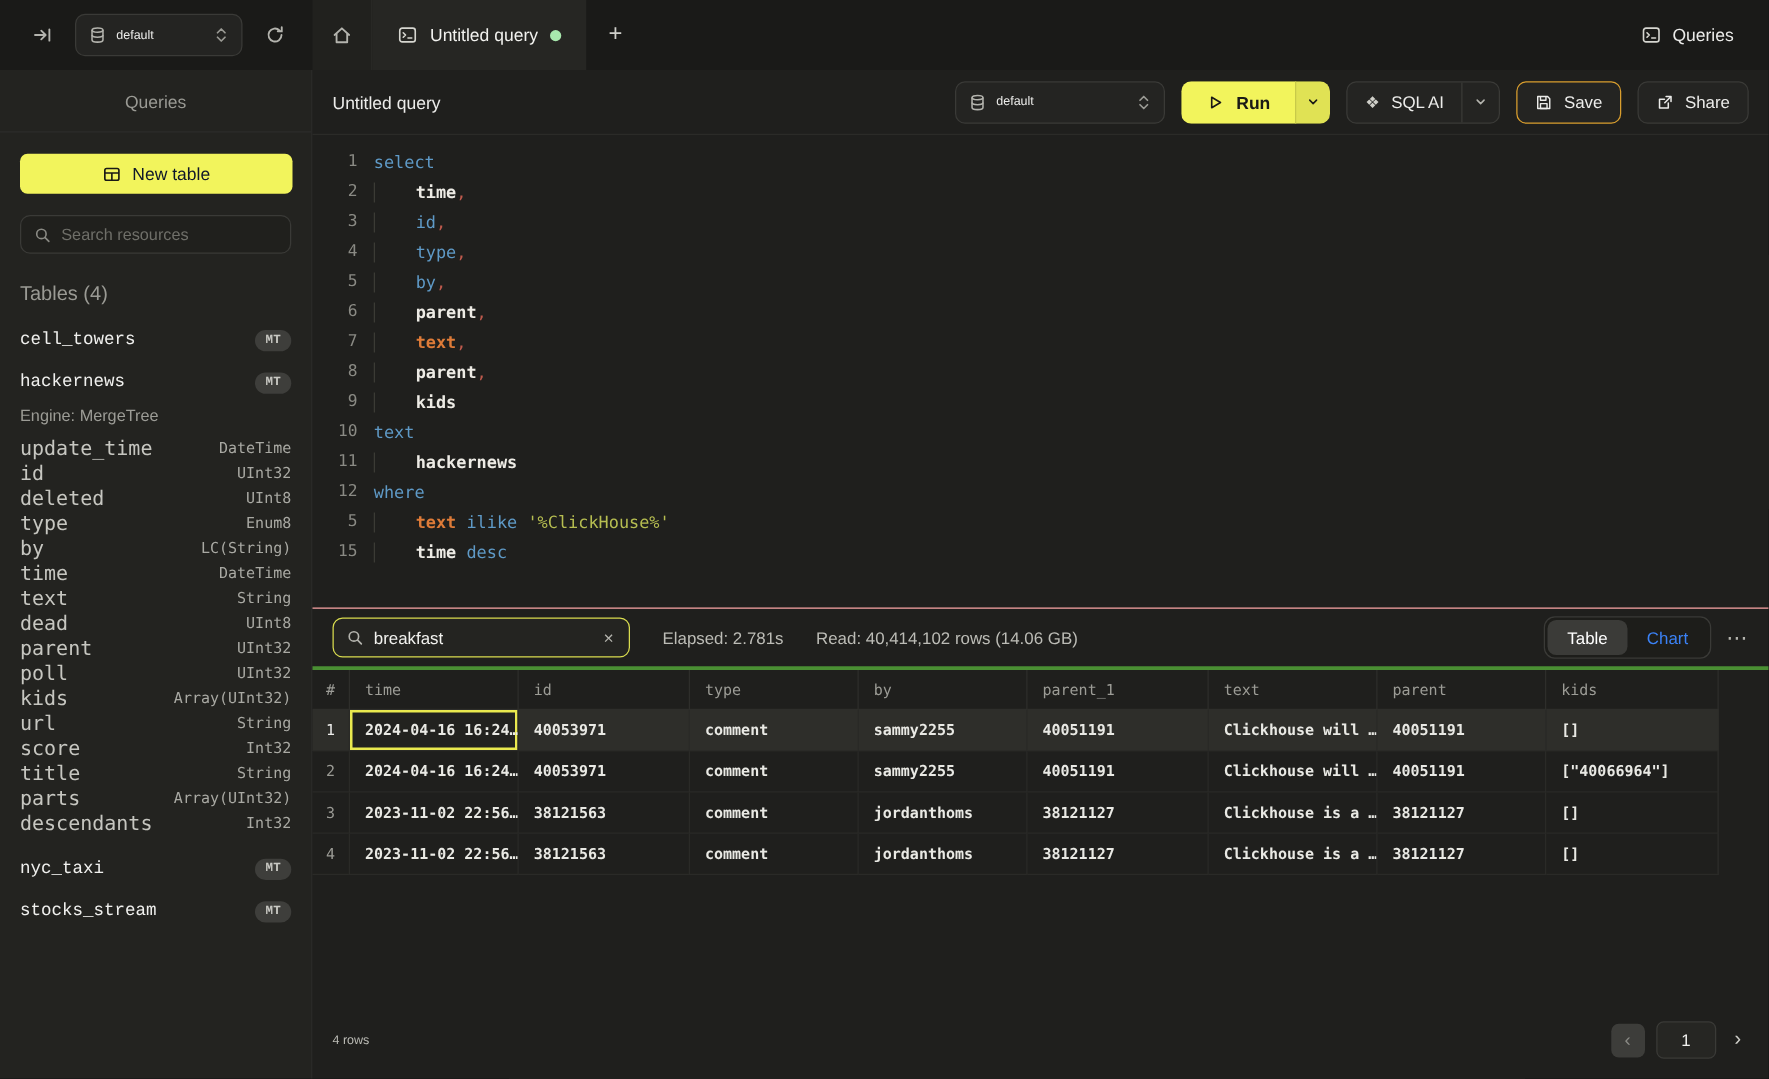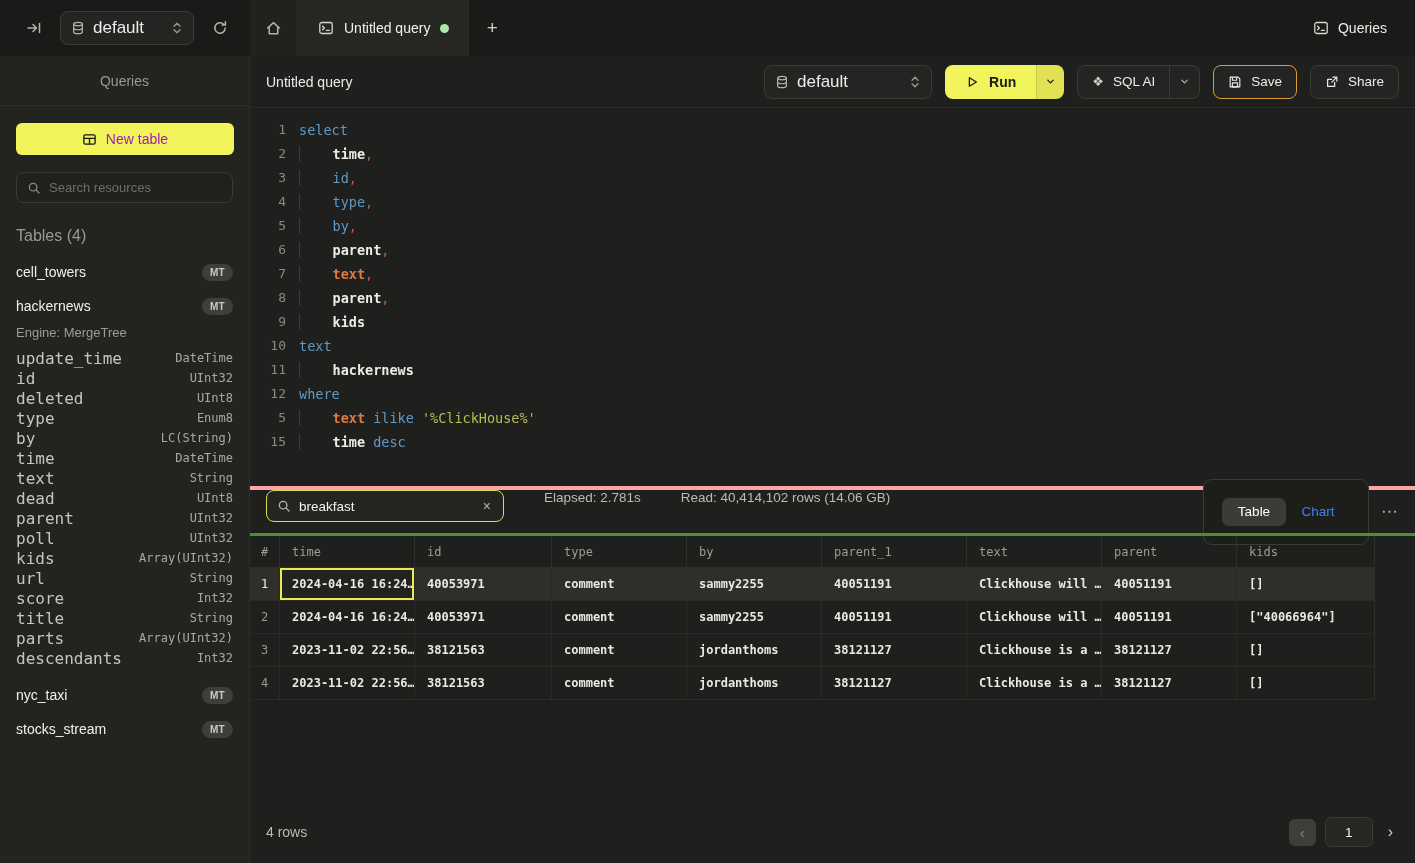--- a/index.html
+++ b/index.html
@@ -8,43 +8,43 @@
     position:relative; width:1415px; height:863px; overflow:hidden;
     background:#1f1f1d; color:#ececea;
     font-family:"Liberation Sans", sans-serif; font-size:13px;
   }
 
   
   .topbar { position:absolute; top:0; left:0; width:1415px; height:56px; background:#1a1a18; display:flex; align-items:stretch; }
   .topbar-left { width:250px; display:flex; align-items:center; gap:14px; padding:0 18px 0 22px; }
   .icon-btn { background:none; border:none; color:#b4b4ae; display:flex; align-items:center; justify-content:center; cursor:pointer; padding:4px; }
   .db-select { flex:1; height:34px; background:#242422; border:1px solid #3a3a37; border-radius:8px; display:flex; align-items:center; gap:8px; padding:0 10px; cursor:pointer; }
-  .db-select .lbl { flex:1; color:#ececea; font-size:17px; }
+  .db-select .lbl { flex:1; color:#ececea; font-size:10px; }
   .tabbar { display:flex; align-items:stretch; }
   .tab-home { width:48px; display:flex; align-items:center; justify-content:center; background:#21211e; border-right:1px solid #2b2b28; cursor:pointer; }
   .tab { display:flex; align-items:center; gap:10px; padding:0 20px; background:#262623; cursor:pointer; }
   .tab .title { font-size:14px; color:#f2f2ef; }
   .dot { width:9px; height:9px; border-radius:50%; background:#a8e8ad; }
   .tab-plus { width:46px; display:flex; align-items:center; justify-content:center; color:#cfcfca; font-size:19px; cursor:pointer; background:none; border:none; }
   .topbar-right { margin-left:auto; display:flex; align-items:center; padding-right:28px; gap:8px; }
   .queries-btn { display:flex; align-items:center; gap:9px; background:none; border:none; color:#ececea; font-size:14px; cursor:pointer; }
 
   
   .sidebar { position:absolute; top:56px; left:0; width:250px; height:807px; background:#232320; border-right:1px solid #2d2d2a; }
   .side-tabs { height:50px; display:flex; border-bottom:1px solid #2d2d2a; }
   .side-tab { flex:1; display:flex; align-items:center; justify-content:center; font-size:14px; color:#9a9a94; cursor:pointer; position:relative; background:none; border:none; }
   .side-tab.active { color:#f2f2ef; }
   .side-tab.active::after { content:""; position:absolute; left:0; right:0; bottom:-1px; height:2px; background:#f2f45c; }
-  .new-table-btn { display:flex; align-items:center; justify-content:center; gap:9px; margin:17px 16px 0; width:218px; height:32px; background:#f2f45c; border:none; border-radius:6px; color:#a21caf; font-size:14px; font-weight:500; cursor:pointer; }
+  .new-table-btn { display:flex; align-items:center; justify-content:center; gap:9px; margin:17px 16px 0; width:218px; height:32px; background:#f2f45c; border:none; border-radius:6px; color:#0f172a; font-size:14px; font-weight:500; cursor:pointer; }
   .search-box { margin:17px 16px 0; height:31px; background:#20201d; border:1px solid #3a3a37; border-radius:8px; display:flex; align-items:center; gap:8px; padding:0 10px; }
   .search-box input { flex:1; background:none; border:none; outline:none; color:#ececea; font-size:13px; font-family:"Liberation Sans", sans-serif; }
   .search-box input::placeholder { color:#6f6f69; }
   .section-label { margin:24px 16px 0; color:#9a9a94; font-size:16px; }
   .tables-list { margin-top:10px; }
-  .table-item { display:flex; align-items:center; justify-content:space-between; padding:0 16px; height:34px; cursor:pointer; }
+  .table-item { display:flex; align-items:center; justify-content:space-between; padding:0 16px; height:34px; cursor:pointer;font-family:Liberation Mono, monospace; }
   .t-name { color:#f0f0ee; font-size:14px; font-weight:500; }
   .badge { background:#3e3e3b; color:#c9c9c4; font-size:10px; font-weight:600; border-radius:9px; padding:3px 8px; letter-spacing:.3px; }
   .engine-row { padding:2px 16px 8px; color:#9c9c96; font-size:13px; }
   .col-row { display:flex; justify-content:space-between; padding:0 16px; height:20px; align-items:center; cursor:pointer; }
   .col-name { font-family:"DejaVu Sans Mono", monospace; font-size:16px; color:#c6c6c0; }
   .col-type { font-family:"DejaVu Sans Mono", monospace; font-size:12px; color:#a9a9a3; }
   .cols { margin-bottom:10px; }
 
   
   .main { position:absolute; top:56px; left:250px; width:1165px; height:807px; display:flex; flex-direction:column; background:#1f1f1d; }
@@ -66,27 +66,27 @@
   .ln { width:36px; text-align:right; color:#8a8a84; font-family:"DejaVu Sans Mono", monospace; font-size:13px; flex:none; }
   .code { margin-left:13px; font-family:"DejaVu Sans Mono", monospace; font-size:13.5px; white-space:pre; }
   .tk-kw { color:#5f9ac7; }
   .tk-plain { color:#edebe5; font-weight:700; }
   .tk-field { color:#de7b38; font-weight:700; }
   .tk-comma { color:#bf5a4d; }
   .tk-str { color:#b6bd51; }
   .tk-ind { border-left:1px solid #3b3b35; }
 
   
-  .results-toolbar { height:47px; border-top:4px solid #fca5a5; display:flex; padding:0 16px; gap:40px; }
+  .results-toolbar { height:47px; border-top:1px solid #fca5a5; display:flex; align-items:center; padding:0 16px; gap:26px; }
   .result-search { width:238px; height:32px; background:#242421; border:1.5px solid #d9dc4f; border-radius:8px; display:flex; align-items:center; gap:8px; padding:0 10px; }
   .result-search input { flex:1; min-width:0; background:none; border:none; outline:none; color:#f2f2ef; font-size:13.5px; font-family:"Liberation Sans", sans-serif; }
   .clear-btn { background:none; border:none; color:#b4b4ae; font-size:14px; cursor:pointer; padding:0 2px; }
   .stat { color:#bcbcb6; font-size:13.5px; }
   .rt-right { margin-left:auto; display:flex; align-items:center; gap:12px; }
-  .view-toggle { display:flex; background:#1d1d1a; border:1px solid #3a3a37; border-radius:9px; padding:18px; }
+  .view-toggle { display:flex; background:#1d1d1a; border:1px solid #3a3a37; border-radius:9px; padding:2px; }
   .seg { min-width:64px; height:28px; display:flex; align-items:center; justify-content:center; background:none; border:none; border-radius:7px; color:#3b82f6; font-size:13.5px; padding:0 12px; cursor:pointer; }
   .seg.active { background:#3b3b38; color:#ffffff; }
   .ellipsis-btn { background:none; border:none; color:#b4b4ae; font-size:17px; letter-spacing:1px; cursor:pointer; }
 
   .green-divider { height:3px; background:#4a8f33; }
 
   
   .results-table { width:1125px; border-right:1px solid #2e2e2b; }
   .grid-row { display:grid; grid-template-columns:30px 135px 137px 135px 135px 145px 135px 135px 138px; }
   .hcell { height:32px; display:flex; align-items:center; padding:0 12px; font-family:"DejaVu Sans Mono", monospace; font-size:12px; color:#9c9c96; border-bottom:1px solid #2e2e2b; border-right:1px solid #2e2e2b; cursor:pointer; }
@@ -96,21 +96,21 @@
   .cell:last-child { border-right:none; }
   .cell.rownum { justify-content:center; padding:0; color:#9a9a94; font-weight:400; }
   .trow.selected .cell { background:#2e2e2a; }
   .trow.selected .cell.rownum { color:#ececea; }
   .cell.sel-cell { box-shadow:inset 0 0 0 2px #eae94f; background:#22221f !important; }
 
   .spacer { flex:1; }
 
   
   .footer-bar { height:62px; display:flex; align-items:center; padding:0 16px; }
-  .row-count { flex:1; color:#bcbcb6; font-size:14px; }
+  .row-count { flex:1; color:#bcbcb6; font-size:10px; }
   .pager { display:flex; align-items:center; gap:9px; }
   .pg-prev { width:27px; height:27px; background:#3d3d3a; border:none; border-radius:6px; color:#8a8a85; font-size:15px; cursor:default; }
   .pg-page { width:48px; height:30px; background:#262623; border:1px solid #3a3a37; border-radius:6px; display:flex; align-items:center; justify-content:center; color:#f0f0ee; font-size:13.5px; cursor:pointer; }
   .pg-next { background:none; border:none; color:#cfcfca; font-size:16px; cursor:pointer; padding:0 6px; }
   .footer-right { flex:1; display:flex; justify-content:flex-end; }
   .rows-select { width:150px; height:31px; background:#262623; border:1px solid #3a3a37; border-radius:8px; display:flex; align-items:center; justify-content:space-between; padding:0 11px; cursor:pointer; }
   .rows-select .lbl { color:#ececea; font-size:13.5px; }
 
   svg { display:block; }
 </style>

